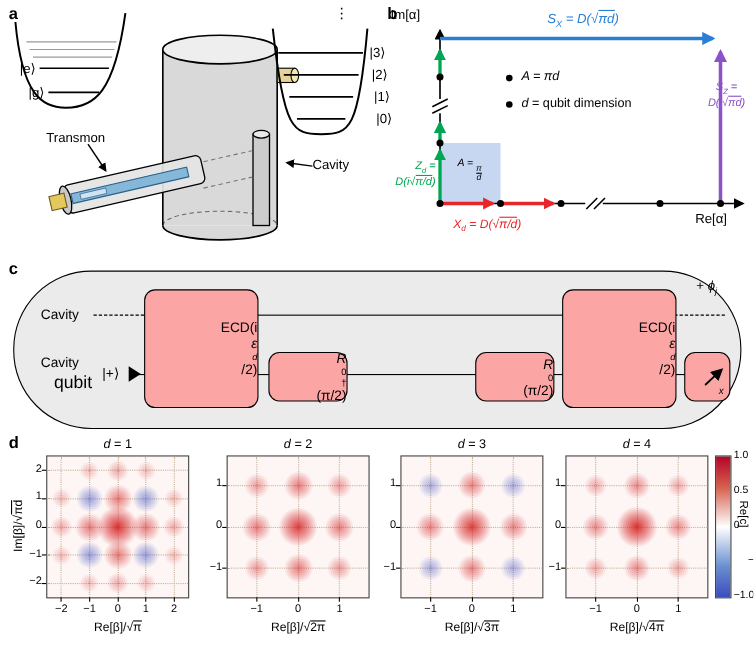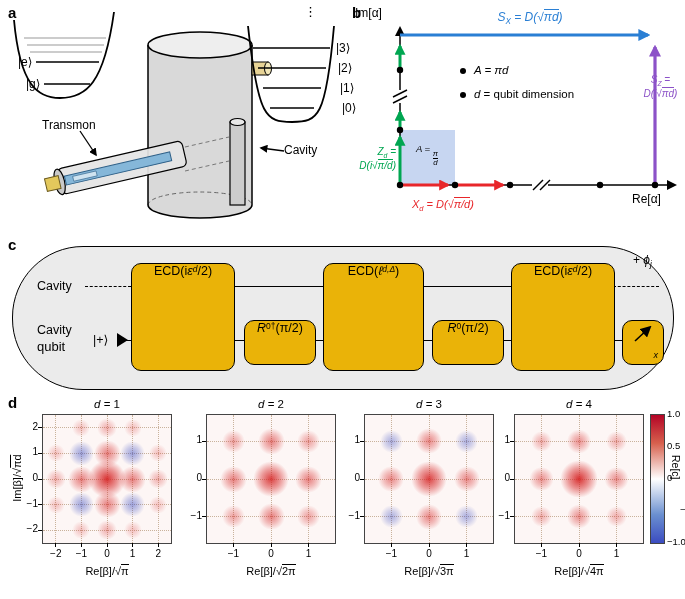--- a/index.html
+++ b/index.html
@@ -16,22 +16,22 @@
   .c-purple{color:#8c52c8;}
   .c-green{color:#00a651;}
   .c-red{color:#e8262a;}
   .frac{display:inline-flex;flex-direction:column;text-align:center;vertical-align:-0.5em;line-height:1.1;font-size:0.82em;}
   .frac .den{border-top:1px solid #000;}
   
   .pill{position:absolute;left:12px;top:246px;width:660px;height:142px;background:#ebebeb;
         border:1.6px solid #000;border-radius:71px;}
   .wire{position:absolute;height:0;border-top:1.6px solid #000;}
   .wire.dash{border-top-style:dashed;}
-  .gate{position:absolute;background:#eab308;border:1.6px solid #000;border-radius:10px;
-        display:flex;align-items:flex-start;justify-content:center;font-size:12.5px;white-space:nowrap;}
+  .gate{position:absolute;background:#fca5a5;border:1.6px solid #000;border-radius:10px;
+        display:flex;align-items:flex-end;justify-content:center;font-size:12.5px;white-space:nowrap;flex-direction:column;}
   .tri{position:absolute;width:0;height:0;border-top:7px solid transparent;
        border-bottom:7px solid transparent;border-left:11px solid #000;}
   
   .plot{position:absolute;background:#fdf6f5;border:1px solid #444;}
   .plot-title{position:absolute;left:0;width:100%;top:-17px;text-align:center;font-size:11.5px;}
   .grid-v{position:absolute;top:0;height:100%;width:0;border-left:1px dotted #c9b29b;}
   .grid-h{position:absolute;left:0;width:100%;height:0;border-top:1px dotted #c9b29b;}
   .tickm-x{position:absolute;top:100%;width:1px;height:4px;background:#000;}
   .tickm-y{position:absolute;left:-5px;width:4px;height:1px;background:#000;}
   .ticklab-x{position:absolute;top:calc(100% + 5px);width:28px;text-align:center;font-size:10px;}
@@ -218,44 +218,38 @@
 
   <div class="pill">
 
     <div class="wire dash" style="left:72px;top:39px;width:46px;"></div>
     <div class="wire" style="left:118px;top:39px;width:482px;"></div>
     <div class="wire dash" style="left:600px;top:39px;width:46px;"></div>
     <div class="wire" style="left:108px;top:93px;width:502px;"></div>
 
     <div class="t" style="left:24px;top:32px;font-size:12.5px;">Cavity</div>
     <div class="t" style="left:24px;top:76px;font-size:12.5px;">Cavity</div>
-    <div class="t" style="left:24px;top:92px;font-size:13px;">qubit</div>
+    <div class="t" style="left:36px;top:92px;font-size:16px;">qubit</div>
     <div class="t" style="left:80px;top:86px;font-size:12.5px;">|+⟩</div>
     <div class="tri" style="left:104px;top:86px;"></div>
     <div class="t" style="left:620px;top:6px;font-size:12px;">
       <span>+ </span><i>ϕ</i><sub><i>j</i></sub>
     </div>
 
     <div class="gate" style="left:118px;top:16px;width:102px;height:106px;">
       <span>ECD(i</span>
         <i>ε</i>
         <sub><i>d</i></sub>
         <span>/2)</span>
     </div>
     <div class="gate" style="left:231px;top:73px;width:70px;height:43px;">
       <i>R</i>
         <sub>0</sub>
         <sup>†</sup>
         <span>(π/2)</span>
-    </div>
-    <div class="gate" style="left:310px;top:16px;width:99px;height:106px;">
-      <span>ECD(</span>
-        <i>ℓ</i>
-        <sub><i>d,Δ</i></sub>
-        <span>)</span>
     </div>
     <div class="gate" style="left:419px;top:73px;width:70px;height:43px;">
       <i>R</i>
         <sub>0</sub>
         <span>(π/2)</span>
     </div>
     <div class="gate" style="left:498px;top:16px;width:102px;height:106px;">
       <span>ECD(i</span>
         <i>ε</i>
         <sub><i>d</i></sub>

